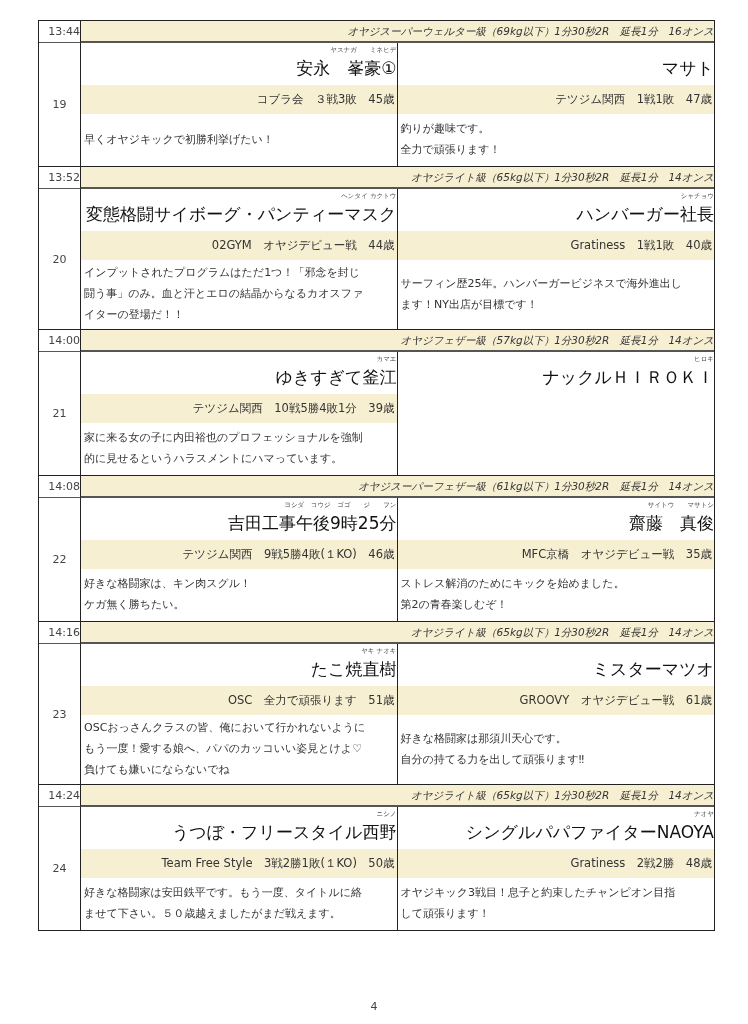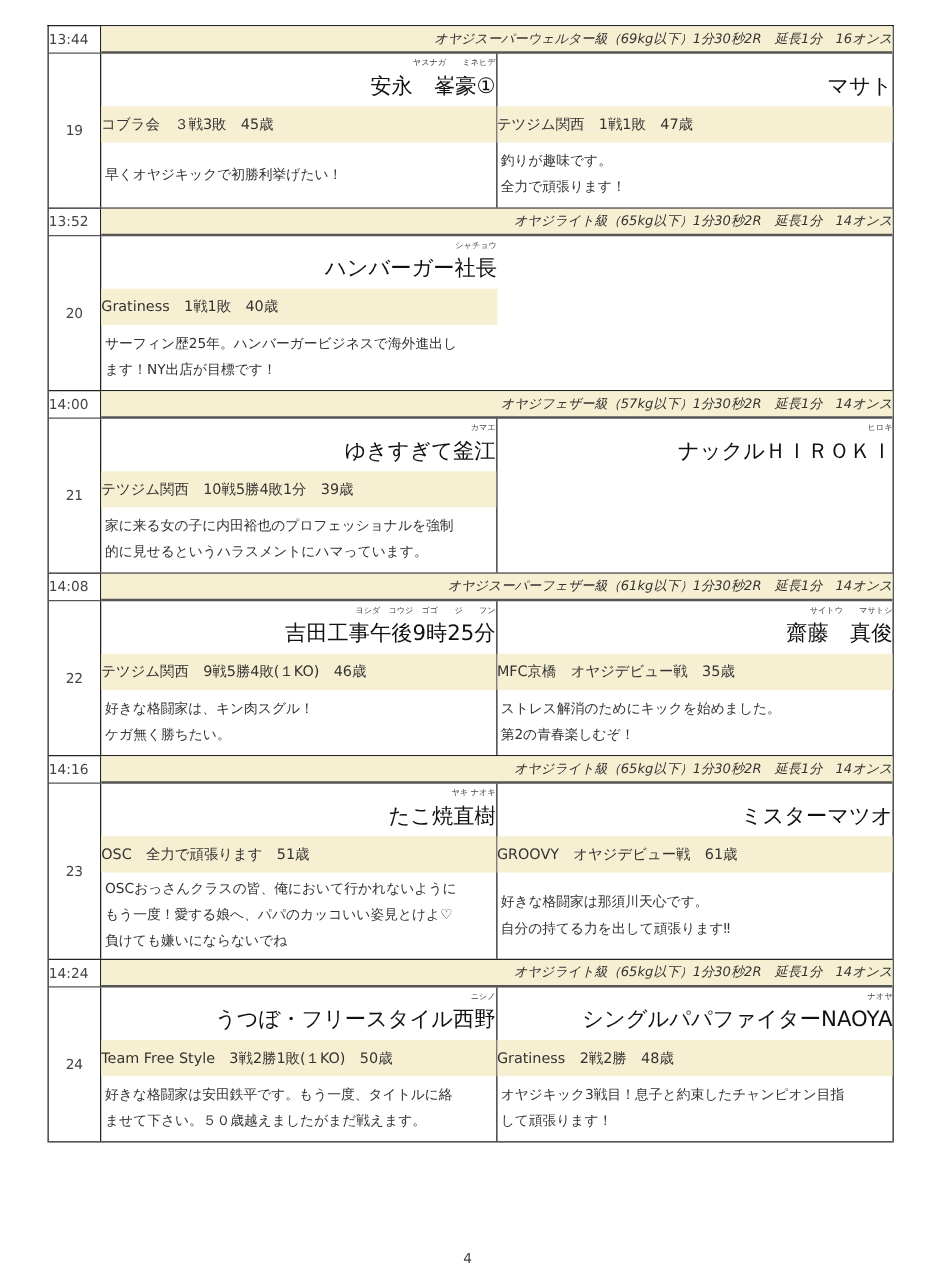--- a/index.html
+++ b/index.html
@@ -1,32 +1,32 @@
 <!DOCTYPE html>
 <html><head>
 <meta charset="utf-8">
 <style>
   html, body { margin:0; padding:0; background:#ffffff; }
   body { width:748px; height:1024px; position:relative; overflow:hidden;
          font-family:"DejaVu Sans", "Liberation Sans", sans-serif; color:#222; }
   .sheet { position:absolute; left:38px; top:20px; width:675px; border:1.5px solid #222; border-bottom:none; }
   .bout { display:grid; grid-template-columns:42px 1fr; border-bottom:1.5px solid #222; }
-  .time { grid-column:1; grid-row:1; font-size:11px; color:#444; text-align:left; line-height:21px;
+  .time { grid-column:1; grid-row:1; font-size:11px; color:#444; text-align:right; line-height:21px;
           border-right:1.5px solid #222; border-bottom:1px solid #555; }
   .num  { grid-column:1; grid-row:2; font-size:11px; color:#444; display:flex; align-items:center; justify-content:center;
           border-right:1.5px solid #222; }
   .cls  { grid-column:2; grid-row:1; background:#f7efd2; border-bottom:2px solid #555; font-size:10.5px;
           font-style:italic; color:#333; text-align:right; line-height:20px; }
   .fighters { grid-column:2; grid-row:2; display:grid; grid-template-columns:1fr 1fr; }
   .f { display:flex; flex-direction:column; }
   .f.left { border-right:1.5px solid #222; }
   .name { height:42px; position:relative; text-align:right; }
   .ruby { position:absolute; top:3px; left:0; right:0; font-size:6.5px; color:#444; white-space:pre; }
   .nm { position:absolute; top:14px; left:0; right:0; font-size:17px; font-weight:normal; color:#111; white-space:nowrap; }
-  .info { height:29px; background:#f7efd2; font-size:11.5px; color:#333; text-align:left; line-height:29px;
+  .info { height:29px; background:#f7efd2; font-size:11.5px; color:#333; text-align:right; line-height:29px;
           padding-right:2px; white-space:pre; }
   .cmt { flex:1; font-size:11px; color:#333; line-height:21px; padding:2px 3px 4px 3px; display:flex; flex-direction:column; justify-content:center; min-height:46px; }
   .cmt span { display:block; }
   .page { position:absolute; top:1000px; left:0; right:0; text-align:center; font-size:11px; color:#444; }
 </style>
 </head>
 <body>
 
 <div class="sheet" id="sheet">
   <div class="bout">
@@ -56,20 +56,32 @@
           </div>
       </div>
     </div>
   </div>
 
   <div class="bout">
     <div class="time">13:52</div>
     <div class="cls">オヤジライト級（65kg以下）1分30秒2R　延長1分　14オンス</div>
     <div class="num">20</div>
     <div class="fighters">
+      <div class="f left">
+        <div class="name">
+          <div class="ruby">ヘンタイ カクトウ</div>
+          <div class="nm">変態格闘サイボーグ・パンティーマスク</div>
+        </div>
+        <div class="info">02GYM　オヤジデビュー戦　44歳</div>
+        <div class="cmt">
+            <span>インプットされたプログラムはただ1つ！「邪念を封じ</span>
+            <span>闘う事」のみ。血と汗とエロの結晶からなるカオスファ</span>
+            <span>イターの登場だ！！</span>
+          </div>
+      </div>
       <div class="f right">
         <div class="name">
           <div class="ruby">シャチョウ</div>
           <div class="nm">ハンバーガー社長</div>
         </div>
         <div class="info">Gratiness　1戦1敗　40歳</div>
         <div class="cmt">
             <span>サーフィン歴25年。ハンバーガービジネスで海外進出し</span>
             <span>ます！NY出店が目標です！</span>
           </div>

